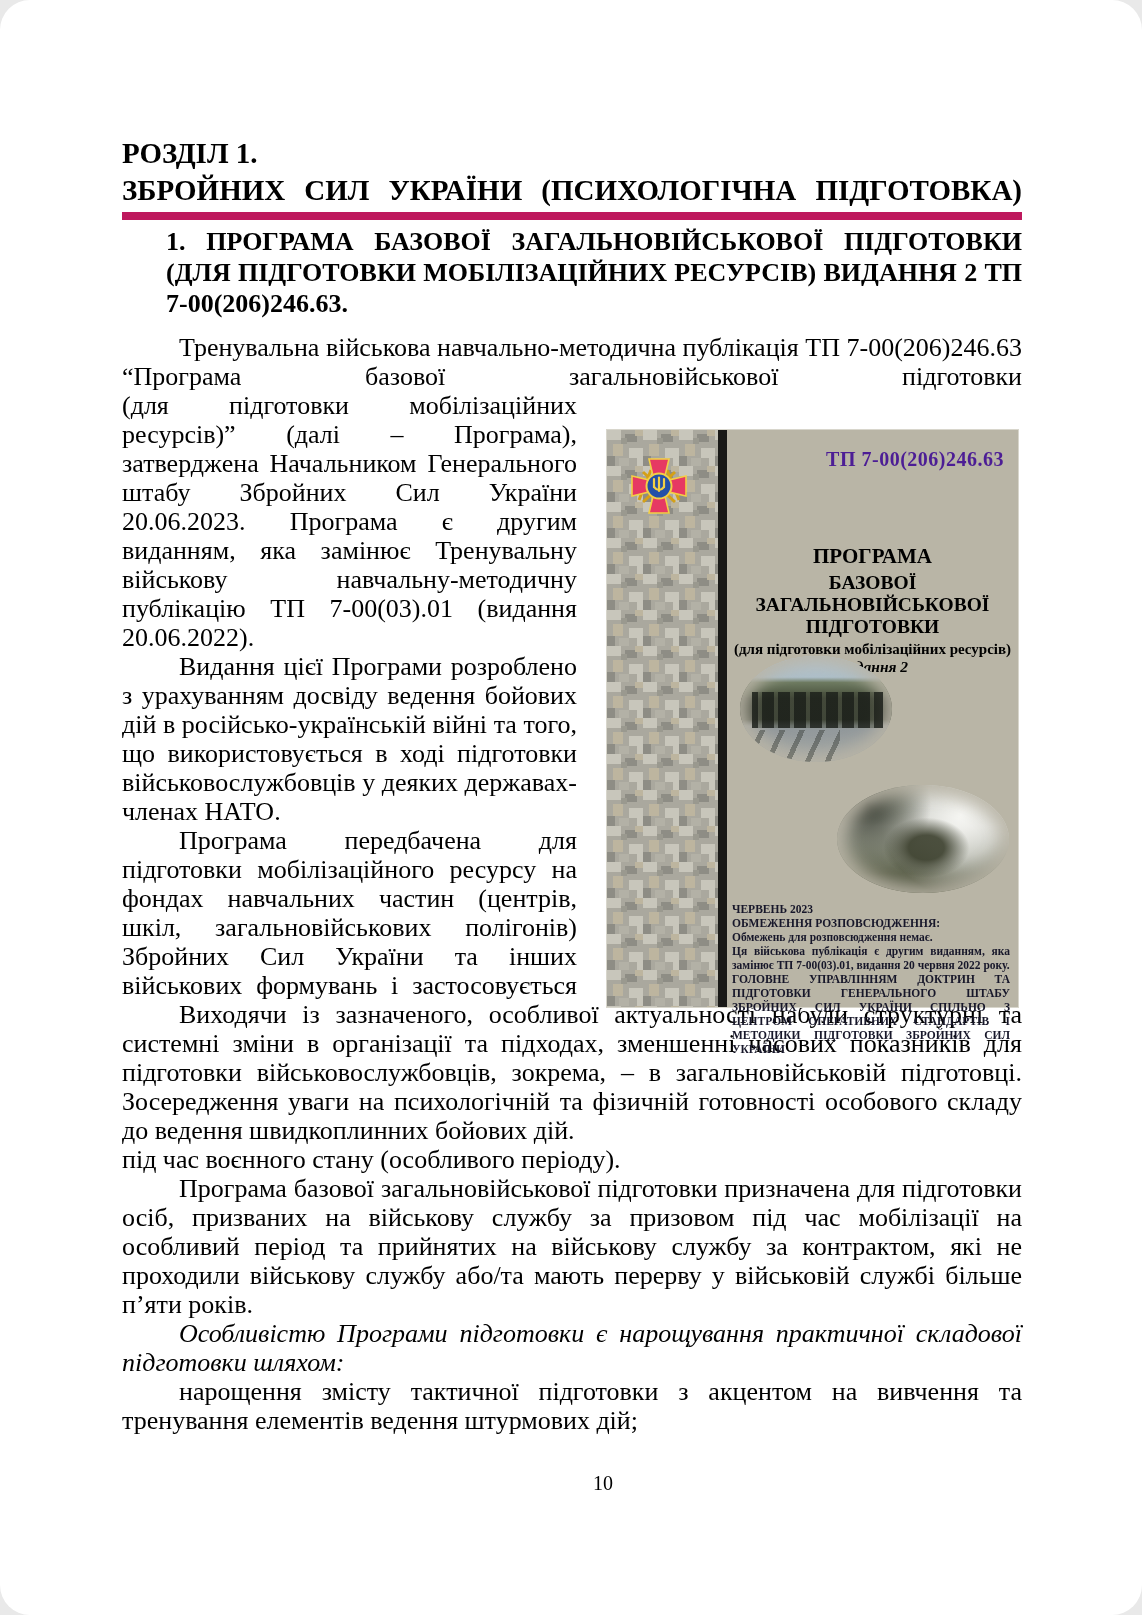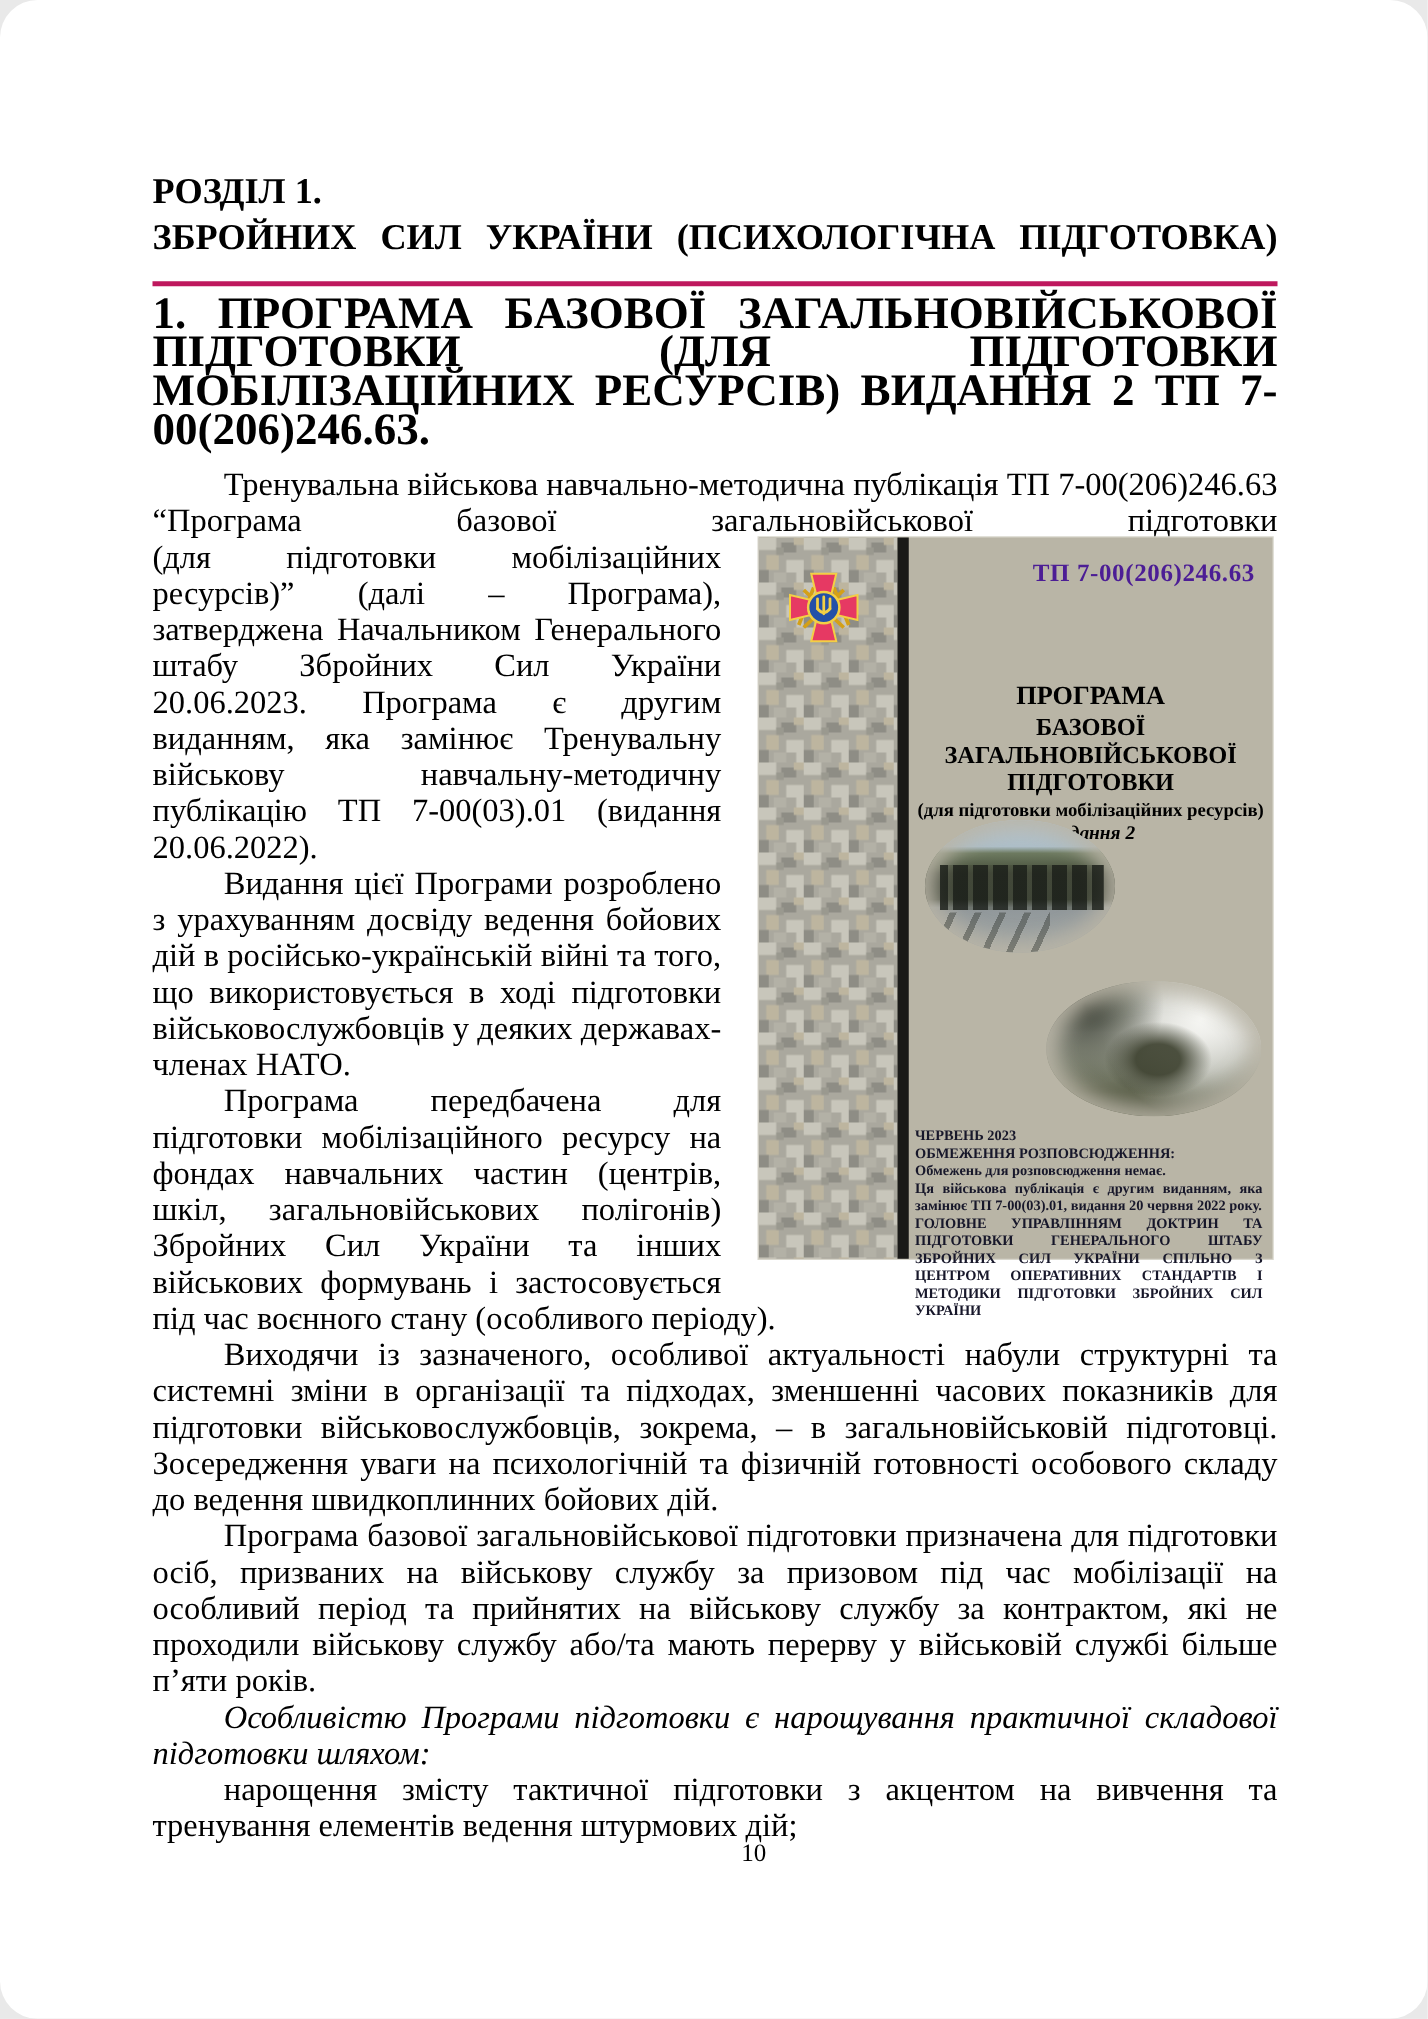--- a/index.html
+++ b/index.html
@@ -15,24 +15,24 @@
   }
   .content{
     position:absolute;
     left:122px;top:135px;
     width:900px;
   }
   
   .main-heading{font-weight:bold;font-size:29px;line-height:37px;}
   .mh-line{white-space:nowrap;}
   .mh-just{text-align:justify;text-align-last:justify;white-space:normal;}
-  .mh-underline{border-bottom:4px solid #be185d;padding-bottom:16px;margin-bottom:2px;}
+  .mh-underline{border-bottom:8px solid #be185d;padding-bottom:3px;margin-bottom:2px;}
   .section-heading{
-    font-weight:bold;font-size:36px;line-height:31px;
-    text-align:justify;margin-top:6px;
+    font-weight:bold;font-size:26px;line-height:31px;
+    text-align:justify;margin-top:6px;margin-left:44px;
   }
   
   .body-par{
     font-size:26px;line-height:29px;
     text-align:justify;
     margin:0;
   }
   .indent{text-indent:57px;}
   .just-all{text-align-last:justify;}
   .body-start{margin-top:14px;}
@@ -117,23 +117,23 @@
     <div class="section-heading">1. ПРОГРАМА БАЗОВОЇ ЗАГАЛЬНОВІЙСЬКОВОЇ ПІДГОТОВКИ (ДЛЯ ПІДГОТОВКИ МОБІЛІЗАЦІЙНИХ РЕСУРСІВ) ВИДАННЯ 2 ТП 7-00(206)246.63.</div>
 
     <p class="body-par indent just-all body-start">Тренувальна військова навчально-методична публікація ТП 7-00(206)246.63 “Програма базової загальновійськової підготовки</p>
 
     <div class="narrow-col">
       <p class="body-par">(для підготовки мобілізаційних ресурсів)” (далі – Програма), затверджена Начальником Генерального штабу Збройних Сил України 20.06.2023. Програма є другим виданням, яка замінює Тренувальну військову навчальну-методичну публікацію ТП 7-00(03).01 (видання 20.06.2022).</p>
       <p class="body-par indent">Видання цієї Програми розроблено з урахуванням досвіду ведення бойових дій в російсько-українській війні та того, що використовується в ході підготовки військовослужбовців у деяких державах-членах НАТО.</p>
       <p class="body-par indent just-all">Програма передбачена для підготовки мобілізаційного ресурсу на фондах навчальних частин (центрів, шкіл, загальновійськових полігонів) Збройних Сил України та інших військових формувань і застосовується</p>
     </div>
 
+    <p class="body-par indent">Виходячи із зазначеного, особливої актуальності набули структурні та системні зміни в організації та підходах, зменшенні часових показників для підготовки військовослужбовців, зокрема, – в загальновійськовій підготовці. Зосередження уваги на психологічній та фізичній готовності особового складу до ведення швидкоплинних бойових дій.</p>
+
     <p class="body-par">під час воєнного стану (особливого періоду).</p>
-
-    <p class="body-par indent">Виходячи із зазначеного, особливої актуальності набули структурні та системні зміни в організації та підходах, зменшенні часових показників для підготовки військовослужбовців, зокрема, – в загальновійськовій підготовці. Зосередження уваги на психологічній та фізичній готовності особового складу до ведення швидкоплинних бойових дій.</p>
     <p class="body-par indent">Програма базової загальновійськової підготовки призначена для підготовки осіб, призваних на військову службу за призовом під час мобілізації на особливий період та прийнятих на військову службу за контрактом, які не проходили військову службу або/та мають перерву у військовій службі більше п’яти років.</p>
     <p class="body-par indent italic">Особливістю Програми підготовки є нарощування практичної складової підготовки шляхом:</p>
     <p class="body-par indent">нарощення змісту тактичної підготовки з акцентом на вивчення та тренування елементів ведення штурмових дій;</p>
   </div>
 
   <div class="cover">
 
     <div class="camo-strip">
       <svg width="111" height="577" aria-hidden="true">
         <defs>

